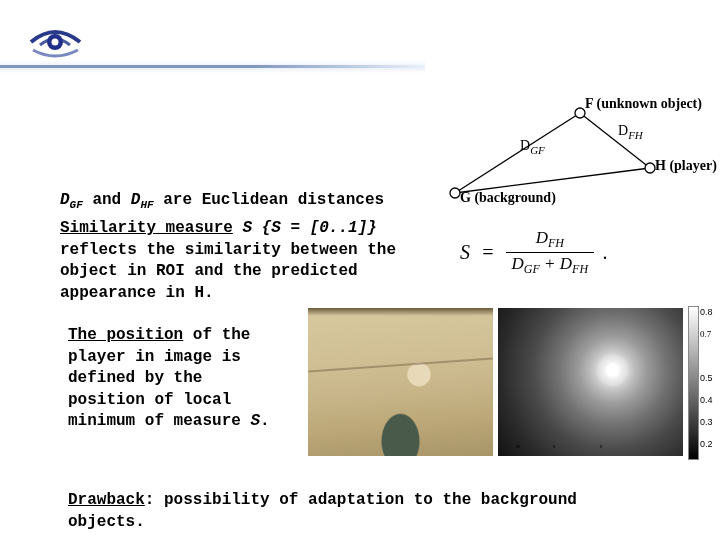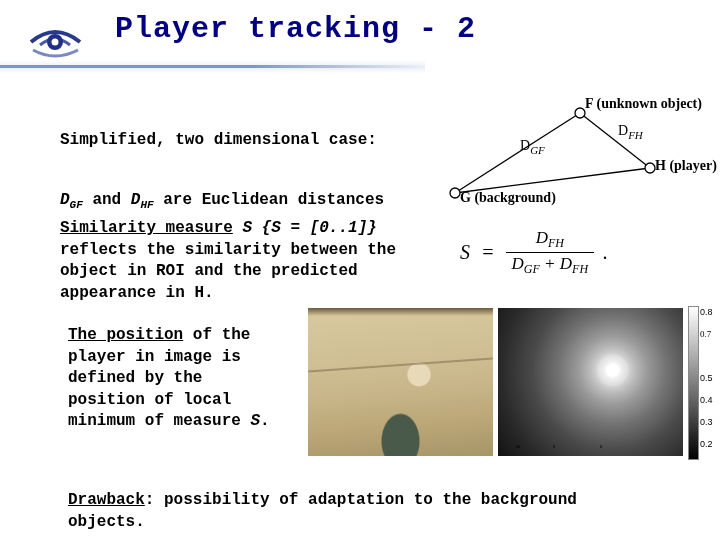--- a/index.html
+++ b/index.html
@@ -177,25 +177,23 @@
 <div class="slide">
 
   <svg class="logo" viewBox="0 0 55 40">
     <path d="M3 24 Q27 4 52 24" fill="none" stroke="#2a3a8a" stroke-width="4"></path>
     <path d="M12 27 Q27 15 42 27" fill="none" stroke="#4a5aa0" stroke-width="3"></path>
     <circle cx="27" cy="24" r="8" fill="#20308a"></circle>
     <circle cx="27" cy="24" r="3.5" fill="#ffffff"></circle>
     <path d="M5 32 Q27 44 50 32" fill="none" stroke="#7a8ac0" stroke-width="3"></path>
   </svg>
 
-  <div class="title">Player tracking - 2</div>
   <div class="title-underline"></div>
   <div class="title-line"></div>
 
-  <div class="body-text p1">Simplified, two dimensional case:</div>
 
   <div class="body-text p2">
     <span class="it">D</span><sub>GF</sub><span> and </span><span class="it">D</span><sub>HF</sub><span> are Euclidean distances</span>
   </div>
 
   <div class="body-text p3">
     <span class="ul">Similarity measure</span><span class="it"> S {S = [0..1]}</span><span> reflects the similarity between the object in ROI and the predicted appearance in H.</span>
   </div>
 
   <div class="body-text p4">

